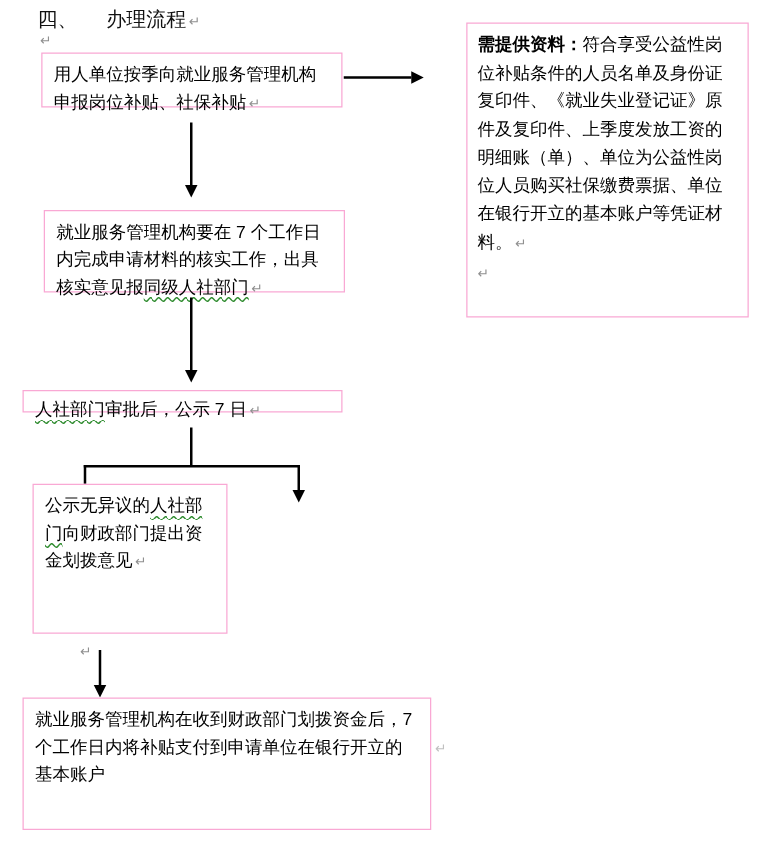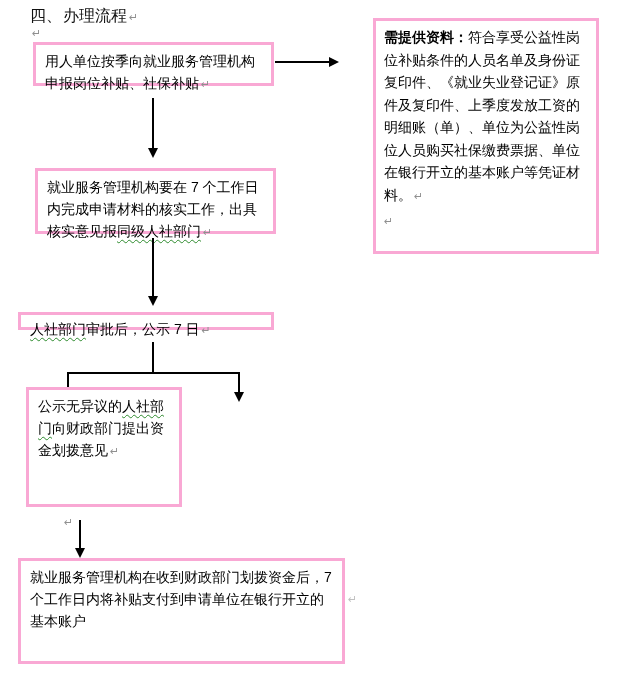--- a/index.html
+++ b/index.html
@@ -2,23 +2,23 @@
 <html><head>
 <meta charset="utf-8">
 <style>
   html,body{margin:0;padding:0;background:#ffffff;}
   #canvas{
     position:relative;width:627px;height:676px;background:#ffffff;overflow:hidden;
     font-family:"Liberation Sans","DejaVu Sans",sans-serif;color:#000;
   }
   .abs{position:absolute;}
   .title{font-size:16px;color:#111;white-space:nowrap;}
-  .title .t2{margin-left:1px;}
+  .title .t2{margin-left:23px;}
   .fbox{
-    position:absolute;border:3px solid #f9a8d4;background:#fff;
+    position:absolute;border:1px solid #f9a8d4;background:#fff;
     font-size:14px;line-height:22px;padding:5px 9px;box-sizing:border-box;
   }
   .sidebox{line-height:22.5px;padding:5px 8px;}
   .lead{font-weight:bold;}
   .grammar{
     text-decoration-line:underline;
     text-decoration-style:wavy;
     text-decoration-color:#2e8b2e;
     text-decoration-thickness:1px;
     text-underline-offset:3px;

